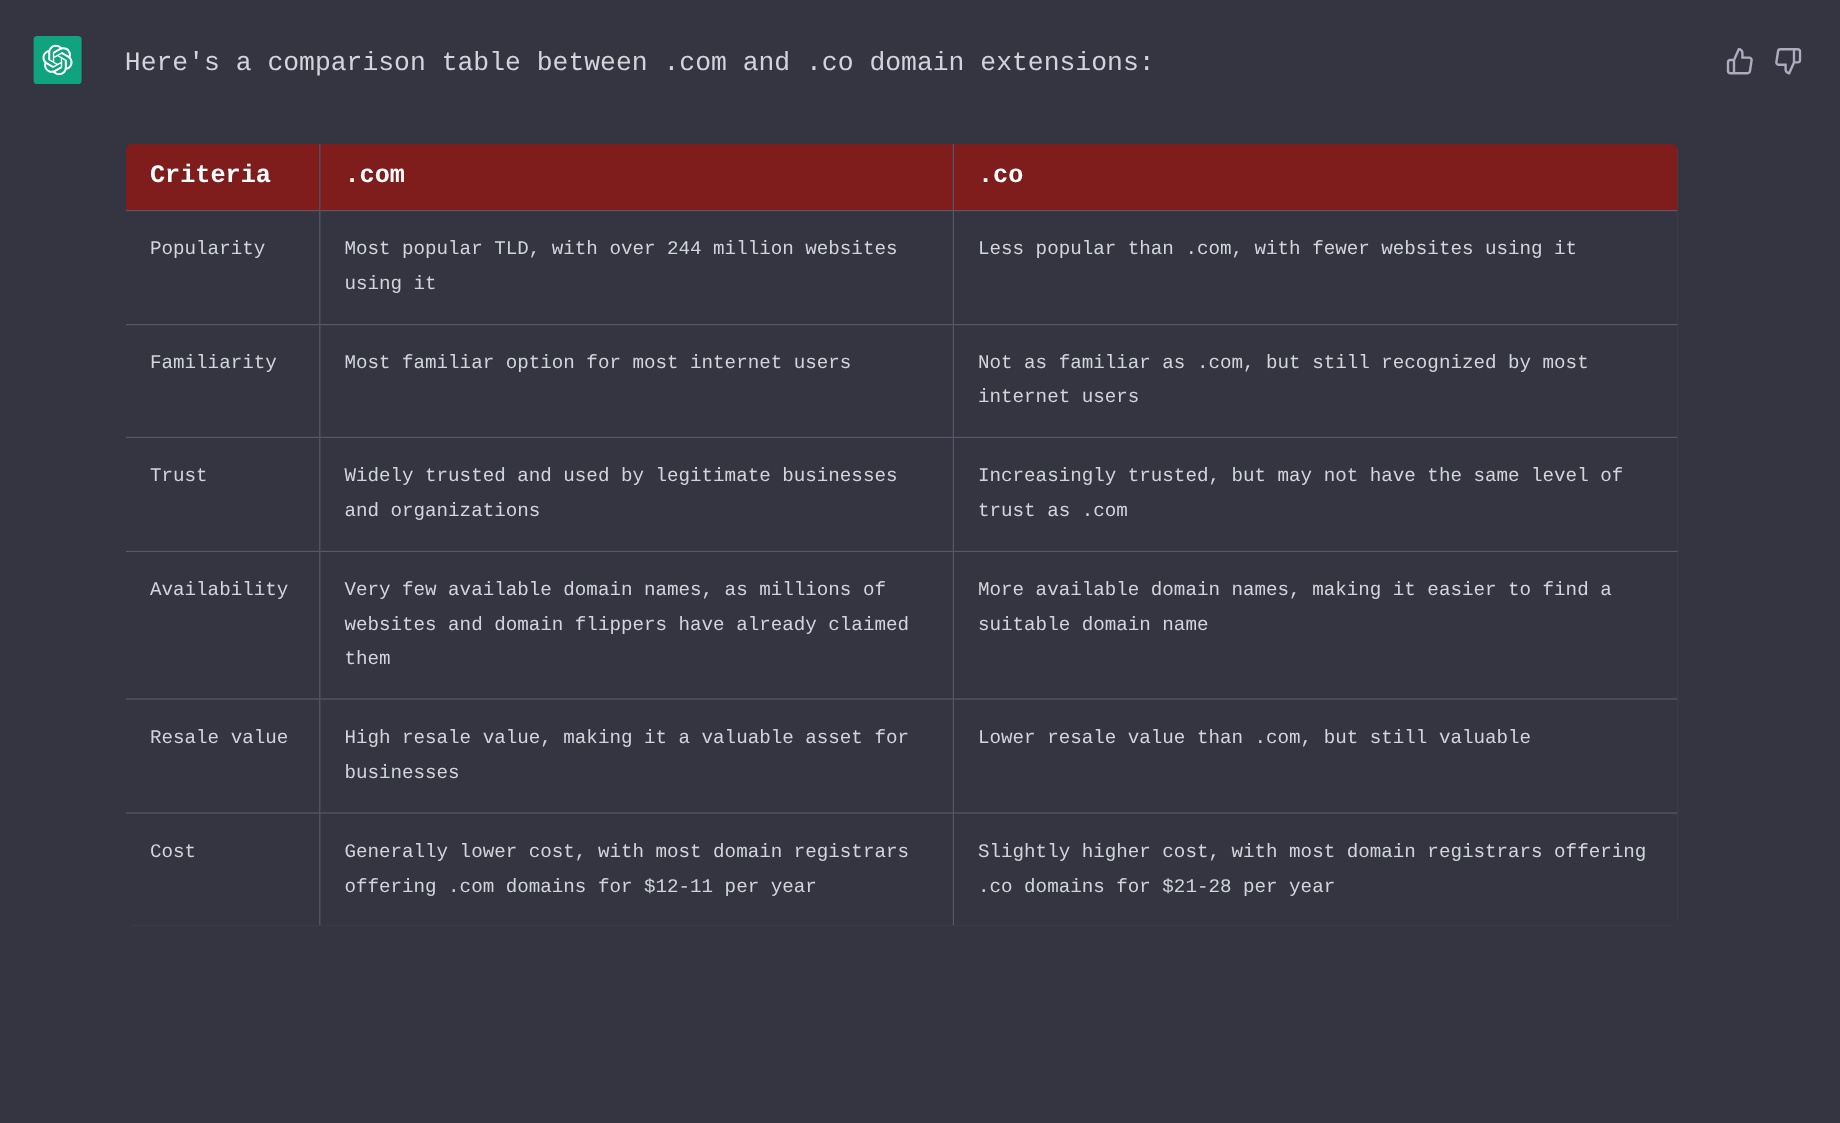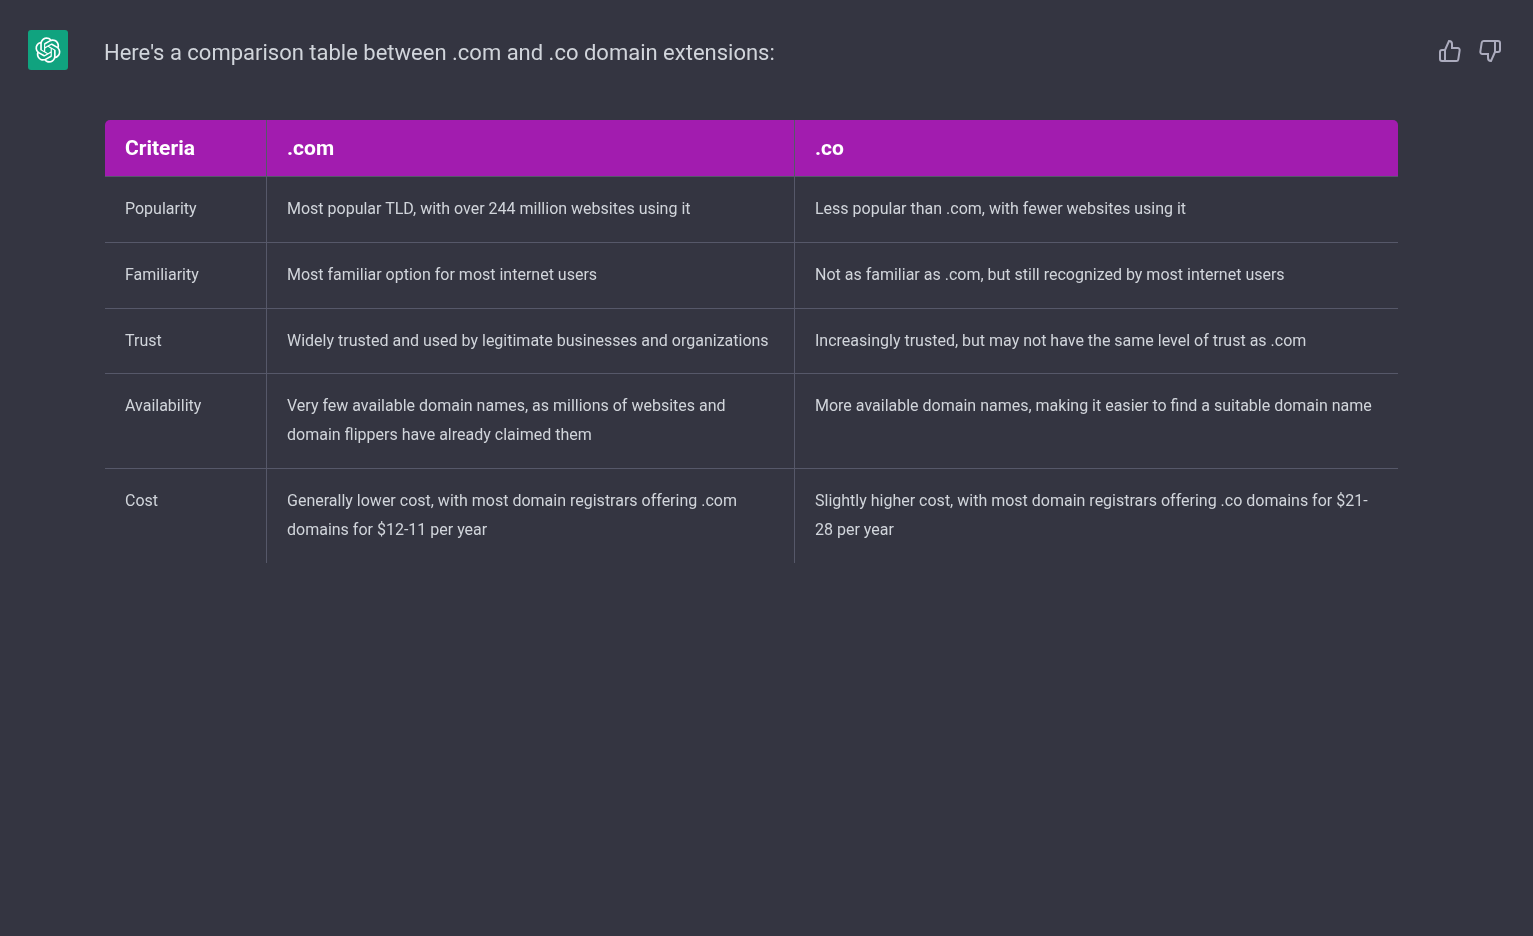--- a/index.html
+++ b/index.html
@@ -30,20 +30,21 @@
       justify-content: center;
     }
     .avatar svg {
       width: 26px;
       height: 26px;
       fill: #ffffff;
     }
     .content-area {
       flex: 1;
       min-width: 0;
+      font-family: Liberation Mono, monospace;
     }
     .intro-text {
       font-size: 22px;
       line-height: 1.5;
       color: #d1d5db;
       margin-bottom: 50px;
       padding-top: 6px;
     }
     .feedback-buttons {
       display: flex;
@@ -68,21 +69,21 @@
     }
     table {
       width: 100%;
       border-collapse: collapse;
       border: 1px solid #565869;
       border-radius: 6px;
       overflow: hidden;
       font-size: 20px;
     }
     thead {
-      background-color: #a21caf;
+      background-color: #7f1d1d;
     }
     thead th {
       color: #ffffff;
       font-weight: 700;
       text-align: left;
       padding: 16px 20px;
       border: 1px solid #565869;
       font-size: 21px;
     }
     tbody td {
@@ -139,20 +140,25 @@
           <td>Trust</td>
           <td>Widely trusted and used by legitimate businesses and organizations</td>
           <td>Increasingly trusted, but may not have the same level of trust as .com</td>
         </tr>
         <tr>
           <td>Availability</td>
           <td>Very few available domain names, as millions of websites and domain flippers have already claimed them</td>
           <td>More available domain names, making it easier to find a suitable domain name</td>
         </tr>
         <tr>
+          <td>Resale value</td>
+          <td>High resale value, making it a valuable asset for businesses</td>
+          <td>Lower resale value than .com, but still valuable</td>
+        </tr>
+        <tr>
           <td>Cost</td>
           <td>Generally lower cost, with most domain registrars offering .com domains for $12-11 per year</td>
           <td>Slightly higher cost, with most domain registrars offering .co domains for $21-28 per year</td>
         </tr>
       </tbody>
     </table>
   </div>
 
   <div class="feedback-buttons">
     <div class="feedback-btn">

